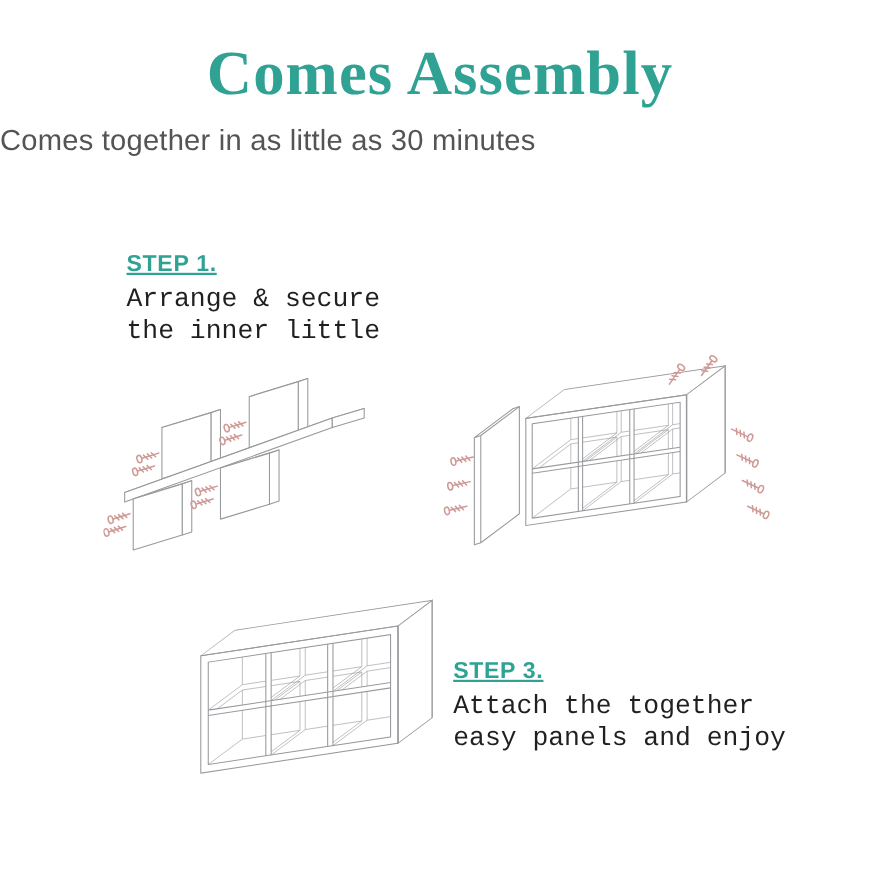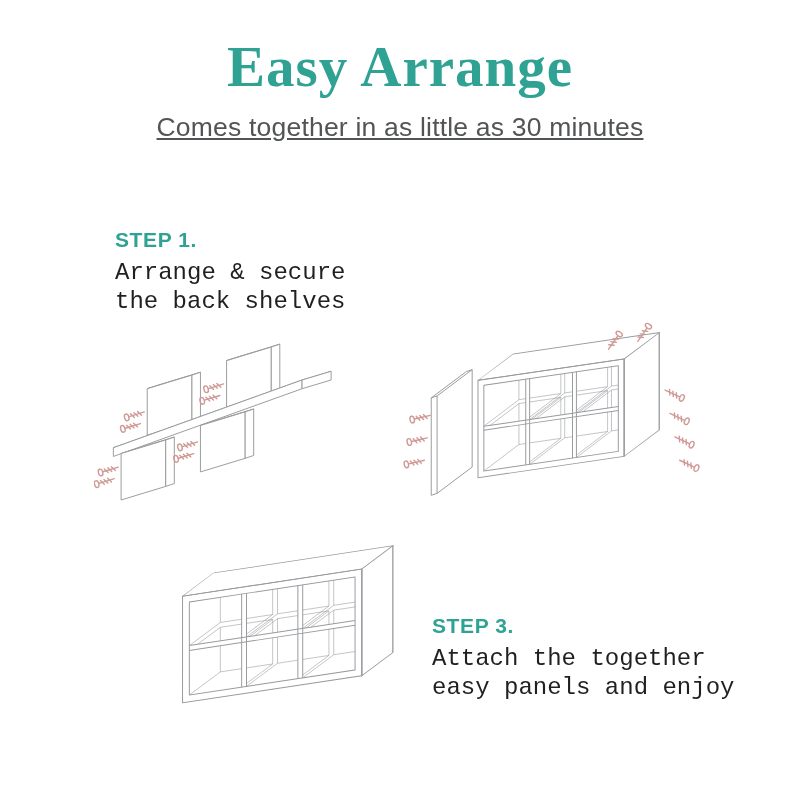--- a/index.html
+++ b/index.html
@@ -7,35 +7,35 @@
   .page {
     position:relative; width:800px; height:800px; background:#fff; overflow:hidden;
     font-family:"Liberation Sans", sans-serif;
   }
   .title {
     position:absolute; top:34px; left:0; width:100%; text-align:center;
     font-family:"Liberation Serif", serif; font-weight:bold;
     font-size:57px; letter-spacing:1px; color:var(--accent);
   }
   .subtitle {
-    position:absolute; top:112px; left:0; width:100%; text-align:center;
-    font-size:26.5px; line-height:31px; color:var(--text-gray); letter-spacing:.2px;text-decoration:underline;
+    position:absolute; top:112px; left:0; width:100%; text-align:left;
+    font-size:26.5px; line-height:31px; color:var(--text-gray); letter-spacing:.2px;
   }
   .step-text { position:absolute; }
   .step-label {
     font-size:21px; font-weight:bold; letter-spacing:.6px;
-    color:var(--accent); margin-bottom:7px;
+    color:var(--accent); margin-bottom:7px;text-decoration:underline;
   }
   .step-desc {
     font-family:Liberation Mono, monospace; font-size:24px; line-height:28.5px;
     color:var(--text-dark);
   }
   .s1 { left:115px; top:228px; }
   .s2 { left:428px; top:228px; }
-  .s3 { left:432px; top:598px;margin-top:16px; }
+  .s3 { left:412px; top:598px; }
   .illus { position:absolute; }
   .illus1 { left:94px;  top:320px; width:240px; }
   .illus2 { left:402px; top:318px; width:304px; }
   .illus3 { left:168px; top:540px; width:252px; }
   .face  { fill:#ffffff; stroke:var(--line); stroke-width:1; stroke-linejoin:round; }
   .oln   { fill:none; stroke:var(--line); stroke-width:1; stroke-linejoin:round; }
   .inner { fill:none; stroke:var(--line); stroke-width:.8; opacity:.7; }
   .screw-use { stroke:var(--screw); fill:none; stroke-width:1.3; stroke-linecap:round; }
 </style>
 </head>
@@ -46,27 +46,27 @@
     <g id="screw">
       <path d="M0,0 L15,0"></path>
       <path d="M3.5,-2.2 L6,2.2 M7,-2.2 L9.5,2.2 M10.5,-2.2 L13,2.2"></path>
       <ellipse cx="17.3" cy="0" rx="2" ry="3.2"></ellipse>
     </g>
   </defs>
 </svg>
 
 <div class="page">
 
-  <h1 class="title">Easy Arrange</h1>
+  <h1 class="title">Comes Assembly</h1>
 
   <p class="subtitle"><span>Comes together in as little as 30 minutes</span><br></p>
 
   <div class="step-text s1">
     <div class="step-label">STEP 1.</div>
-    <div class="step-desc"><span>Arrange &amp; secure</span><br><span>the back shelves</span></div>
+    <div class="step-desc"><span>Arrange &amp; secure</span><br><span>the inner little</span></div>
   </div>
 
 
   <div class="step-text s3">
     <div class="step-label">STEP 3.</div>
     <div class="step-desc"><span>Attach the together</span><br><span>easy panels and enjoy</span></div>
   </div>
 
   <svg class="illus illus1" viewBox="-8 0 248 200">
 

